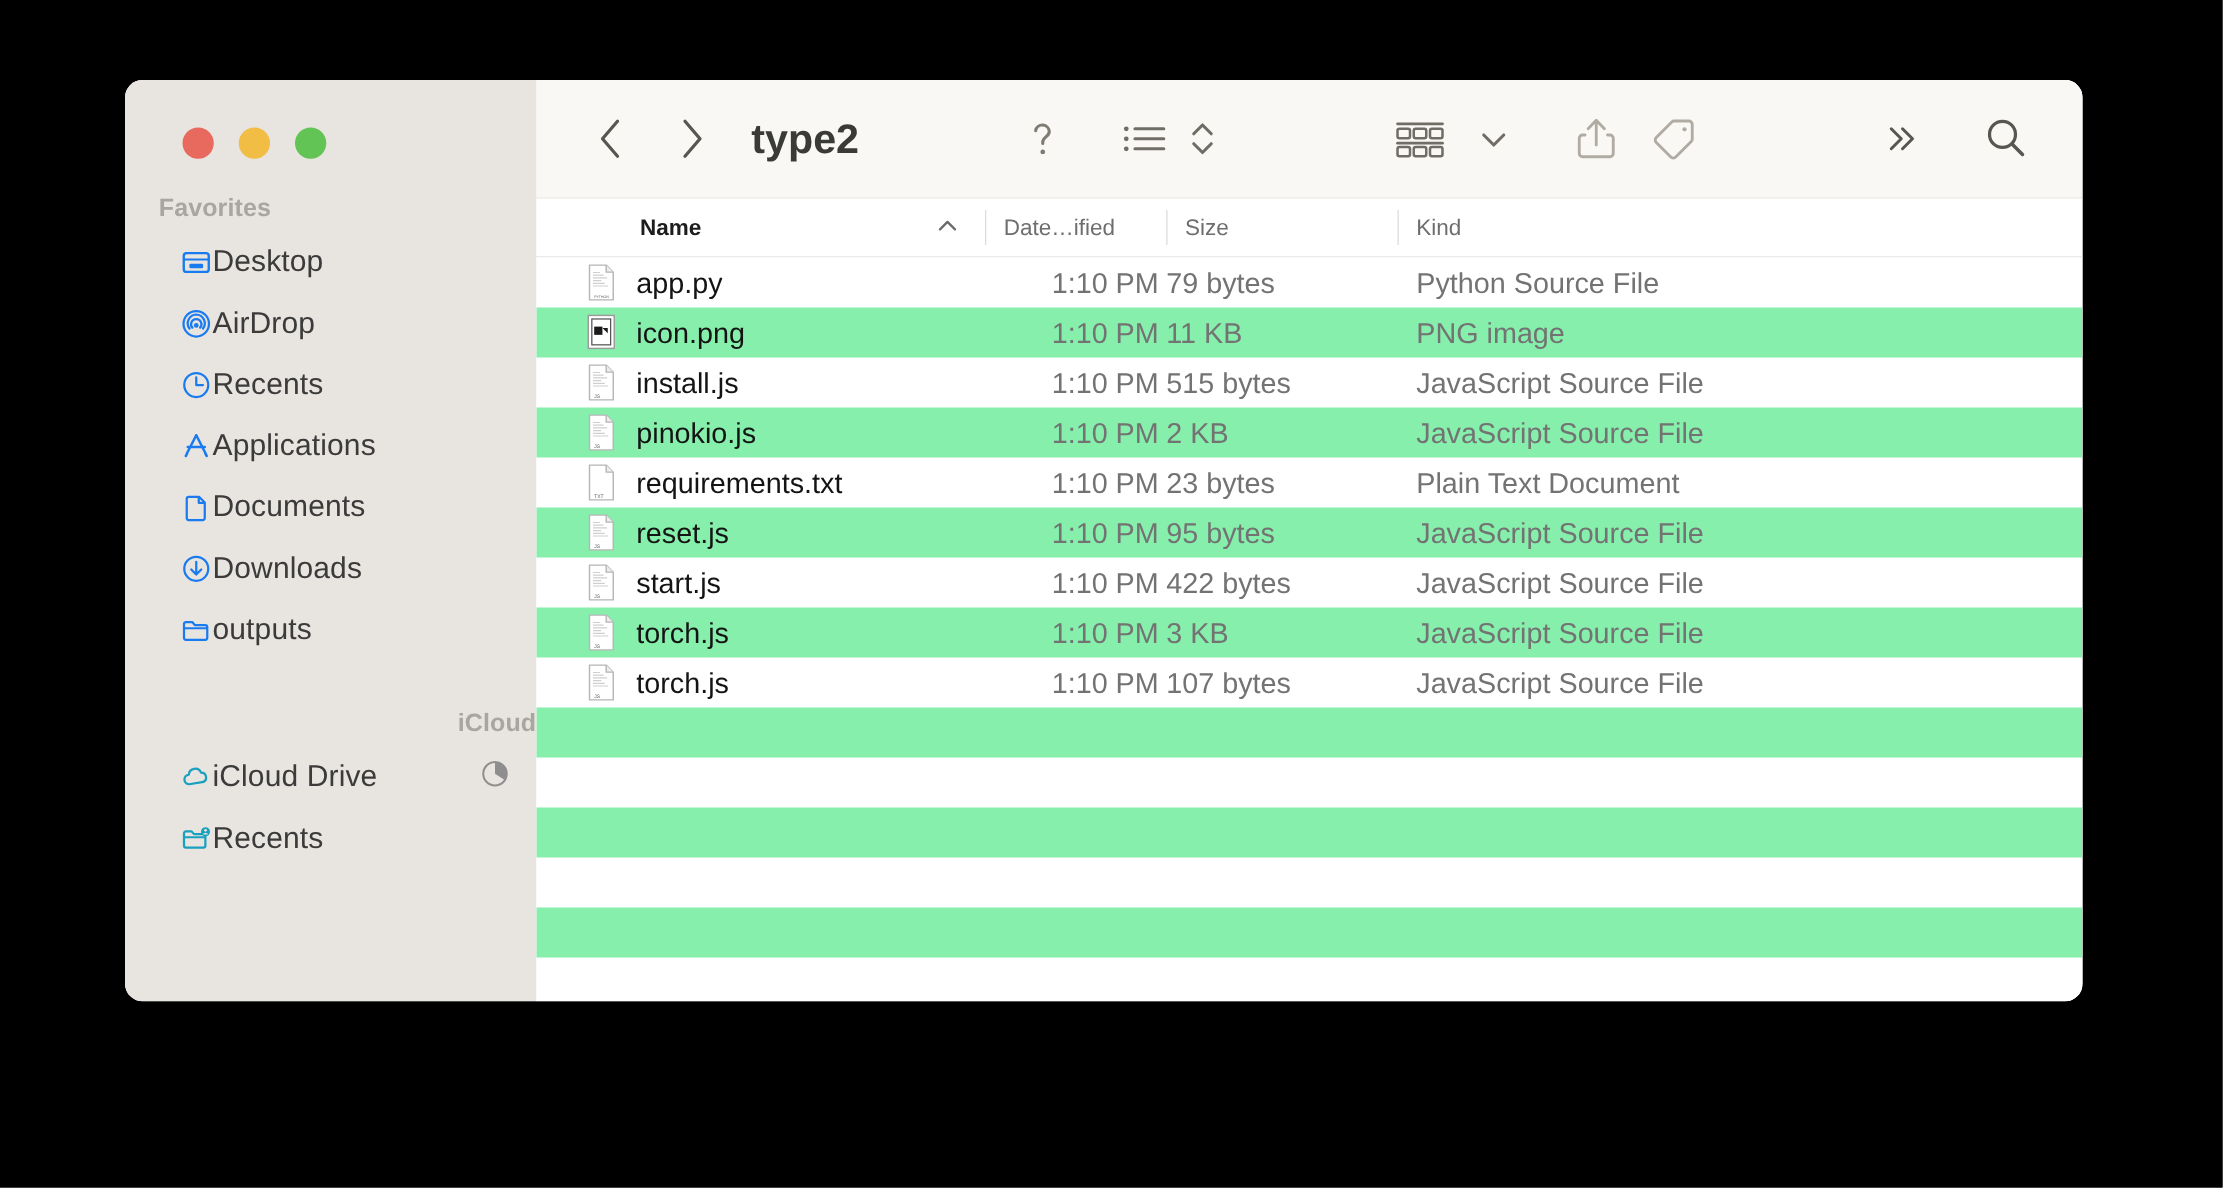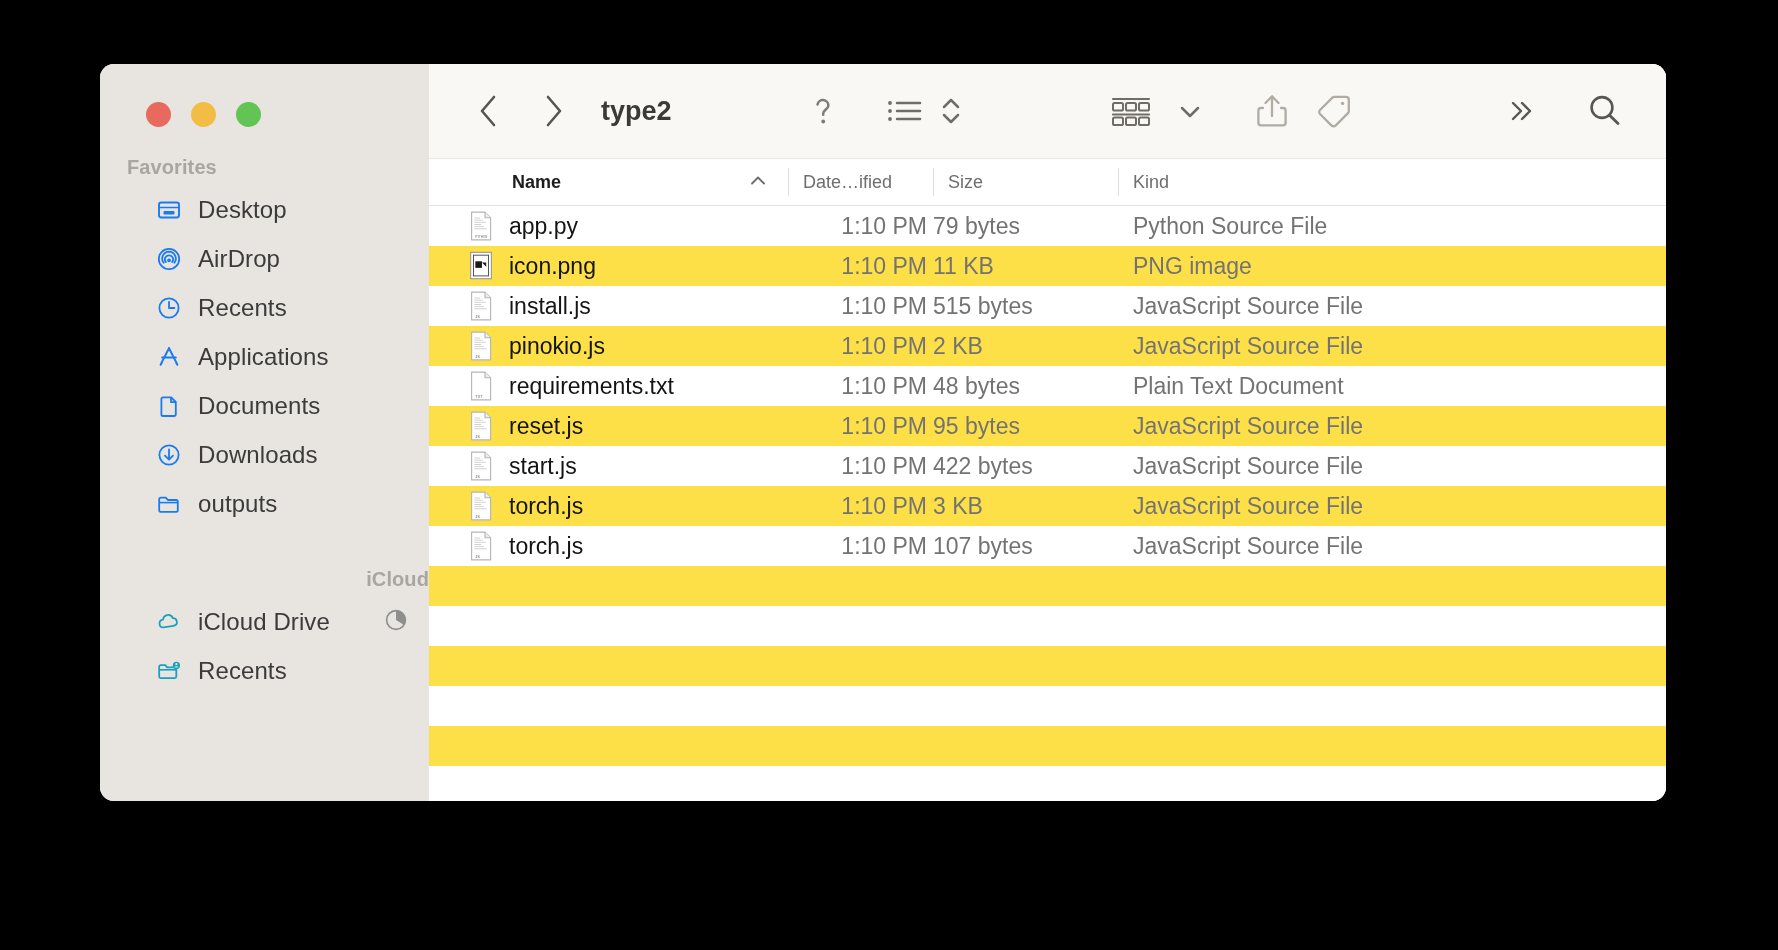--- a/index.html
+++ b/index.html
@@ -47,23 +47,22 @@
     margin-top:29px;
     margin-bottom:6px;
     letter-spacing:.1px;
   }
   .sb-section.icloud { margin-top:40px;text-align:right; }
 
   .sb-item {
     height:49px;
     display:flex;
     align-items:center;
-    padding-left:56px;
+    padding-left:44px;
     padding-right:20px;
-    gap:16px;
     cursor:default;
   }
   .sb-icon {
     width:26px; height:26px;
     flex:0 0 26px;
     display:flex; align-items:center; justify-content:center;
   }
   .sb-label {
     font-size:24px;
     color:#3b3b3b;
@@ -92,21 +91,21 @@
     gap:0;
     border-bottom:1px solid #ece8e2;
   }
   .tb-btn {
     display:flex; align-items:center; justify-content:center;
     cursor:default;
   }
   .nav-back  { width:44px; height:44px; }
   .nav-fwd   { width:44px; height:44px; margin-left:20px; }
   #folder-title {
-    font-size:27px;
+    font-size:33px;
     font-weight:bold;
     color:#3a3a38;
     margin-left:26px;
     white-space:nowrap;
   }
   .tb-gap { flex:1; }
   .tb-icon { width:46px; height:46px; display:flex; align-items:center; justify-content:center; cursor:default; }
   .tb-group { display:flex; align-items:center; }
 
   
@@ -156,21 +155,21 @@
     overflow:hidden;
     background:#fff;
   }
   .row {
     height:40px;
     display:flex;
     align-items:center;
     font-size:23px;
     cursor:default;
   }
-  .row.alt { background:#fde047; }
+  .row.alt { background:#86efac; }
 
   .cell-name {
     width:359px;
     flex:0 0 359px;
     display:flex;
     align-items:center;
     padding-left:38px;
     gap:14px;
     min-width:0;
   }
@@ -520,21 +519,21 @@
         <div class="row">
           <div class="cell-name">
             <svg viewBox="0 0 28 34" class="fi" width="28" height="34">
               <path d="M4 2.2 h14.2 l6 6 v23.6 h-20.2 z" fill="#ffffff" stroke="#b5b5b5" stroke-width="1.2" stroke-linejoin="round"></path>
               <path d="M18.2 2.2 v6 h6" fill="#ededed" stroke="#b5b5b5" stroke-width="1.2" stroke-linejoin="round"></path>
               <text x="8" y="30" font-family="Liberation Sans, sans-serif" font-size="4.2" fill="#5d5d5d">TXT</text>
             </svg>
             <span class="fname">requirements.txt</span>
           </div>
           <div class="cell-date">1:10 PM</div>
-          <div class="cell-size">48 bytes</div>
+          <div class="cell-size">23 bytes</div>
           <div class="cell-kind">Plain Text Document</div>
         </div>
         <div class="row alt">
           <div class="cell-name">
             <svg viewBox="0 0 28 34" class="fi" width="28" height="34">
               <path d="M4 2.2 h14.2 l6 6 v23.6 h-20.2 z" fill="#ffffff" stroke="#b5b5b5" stroke-width="1.2" stroke-linejoin="round"></path>
               <path d="M18.2 2.2 v6 h6" fill="#ededed" stroke="#b5b5b5" stroke-width="1.2" stroke-linejoin="round"></path>
               <line x1="7" y1="8.5" x2="13" y2="8.5" stroke="#cfcfcf" stroke-width="1"></line>
               <line x1="7" y1="10.8" x2="16" y2="10.8" stroke="#cfcfcf" stroke-width="1"></line>
               <line x1="7" y1="13.1" x2="19" y2="13.1" stroke="#cfcfcf" stroke-width="1"></line>

